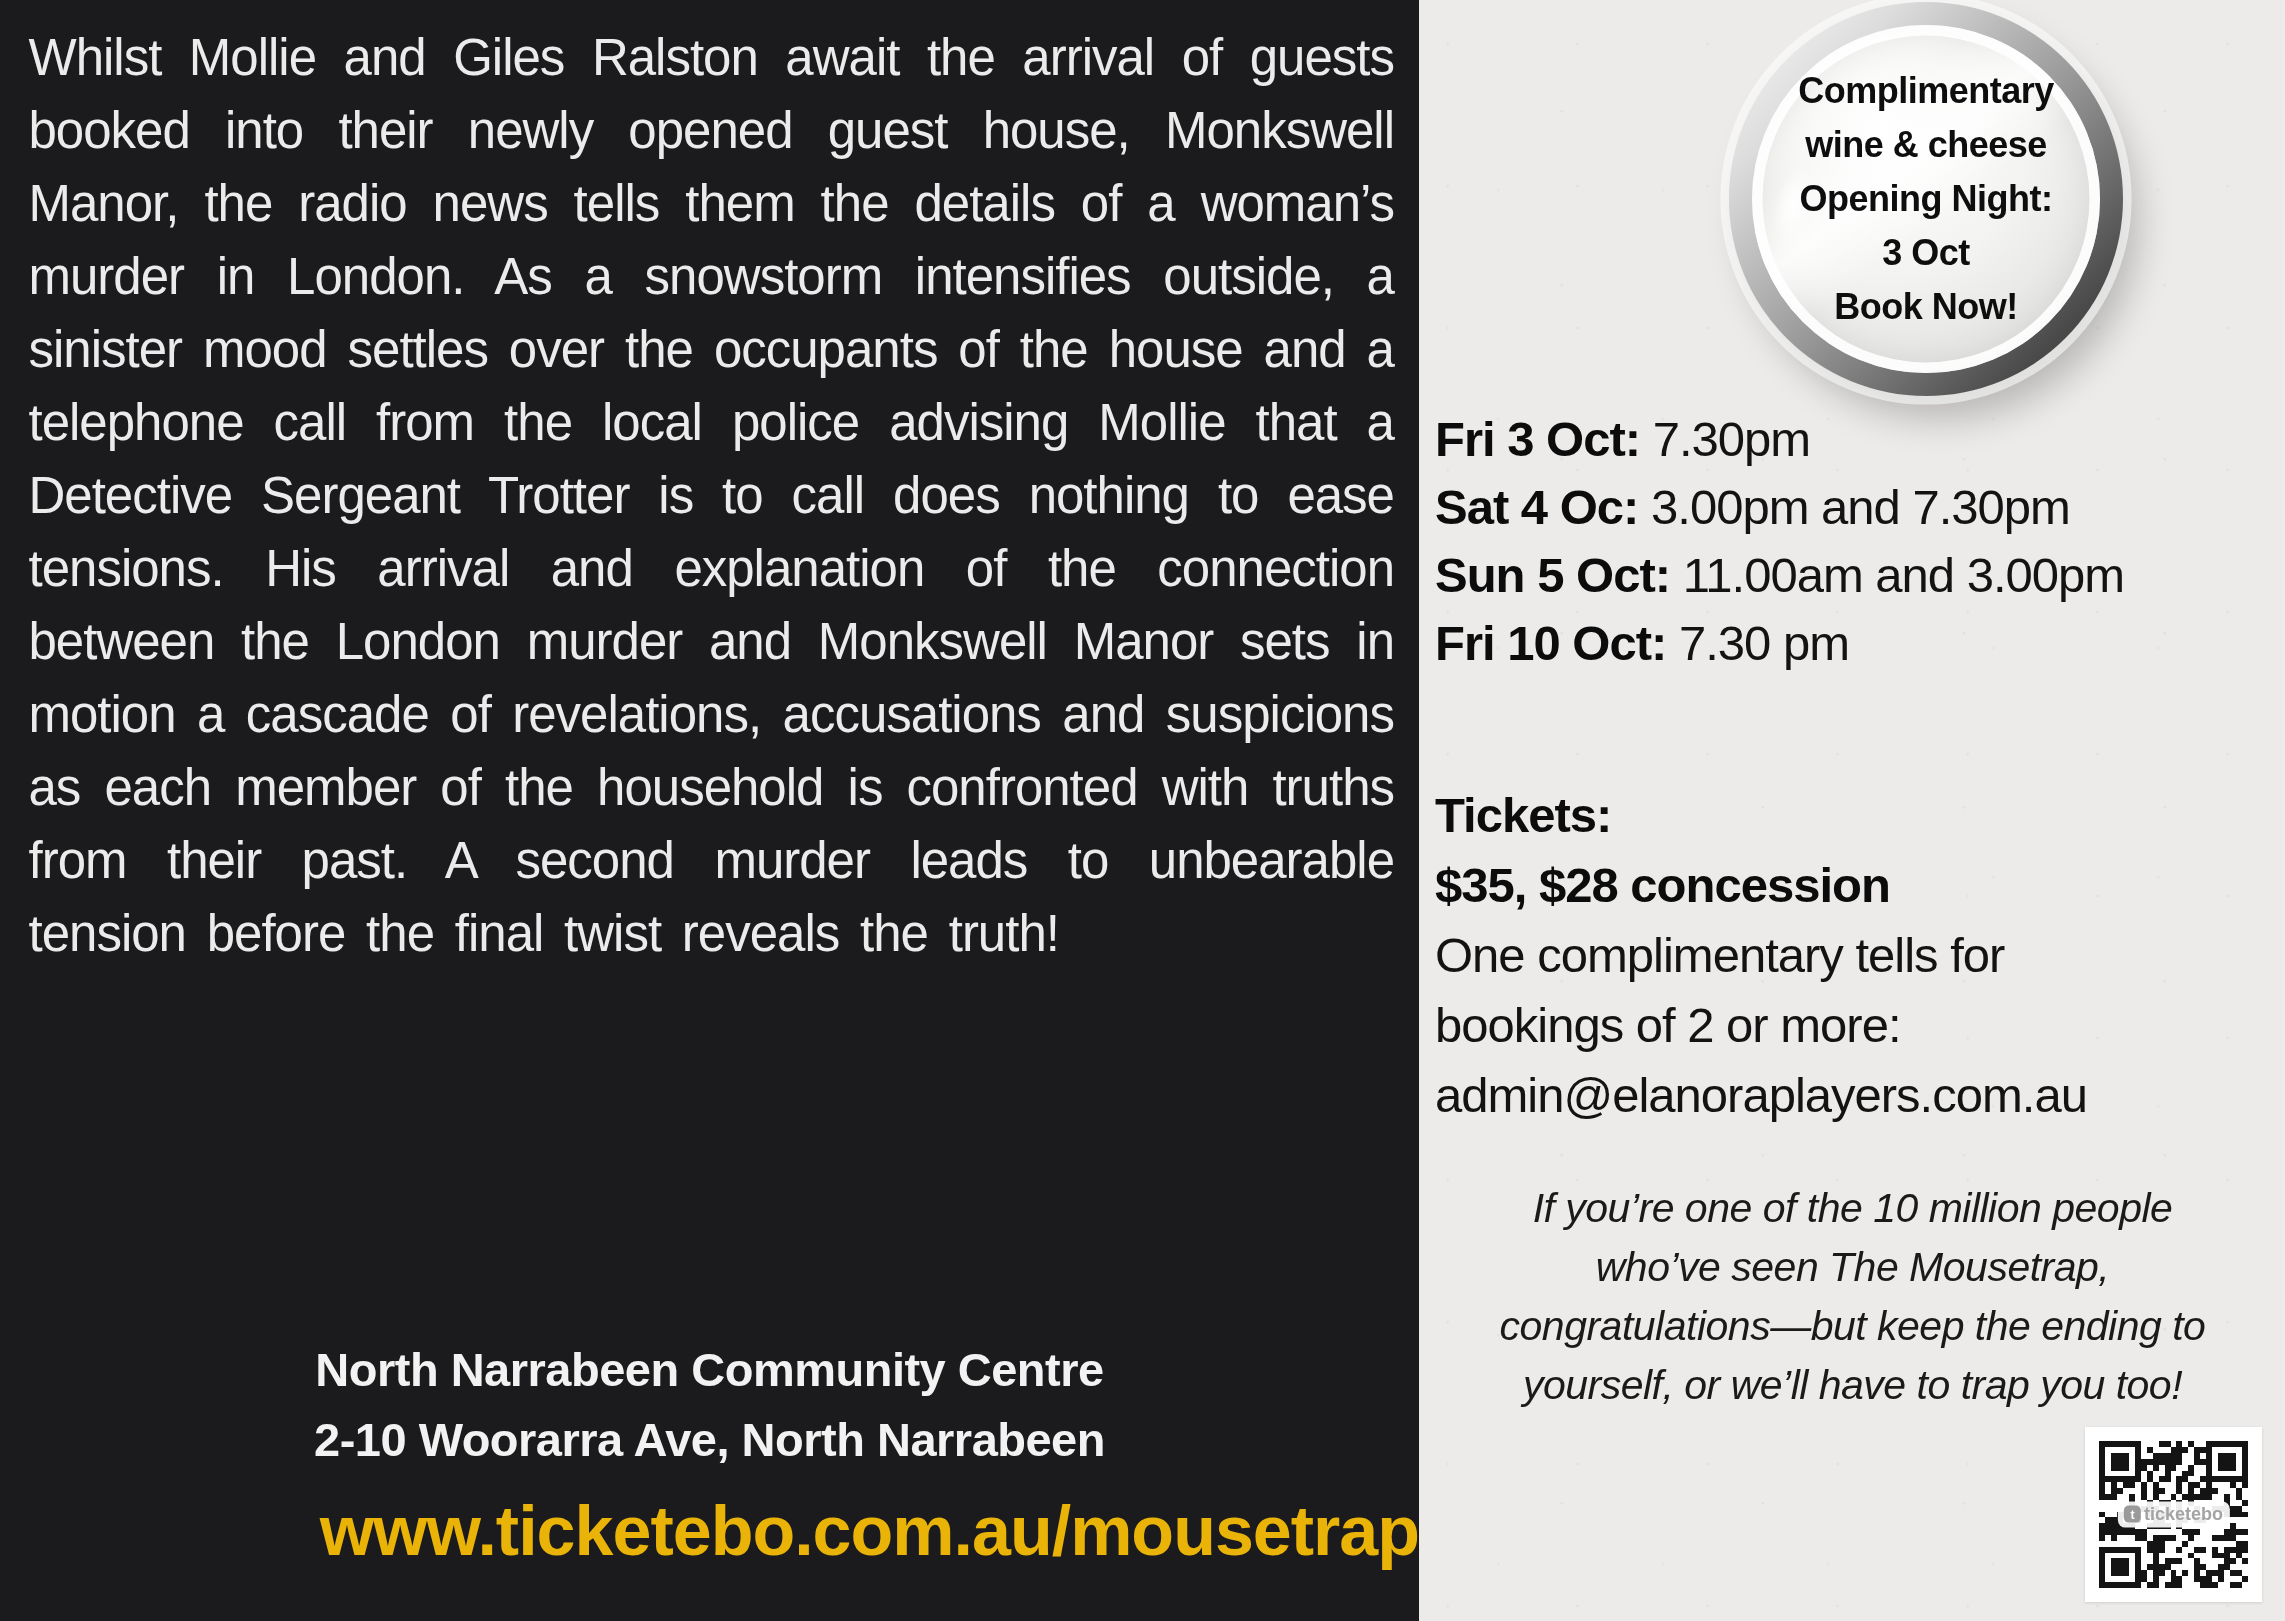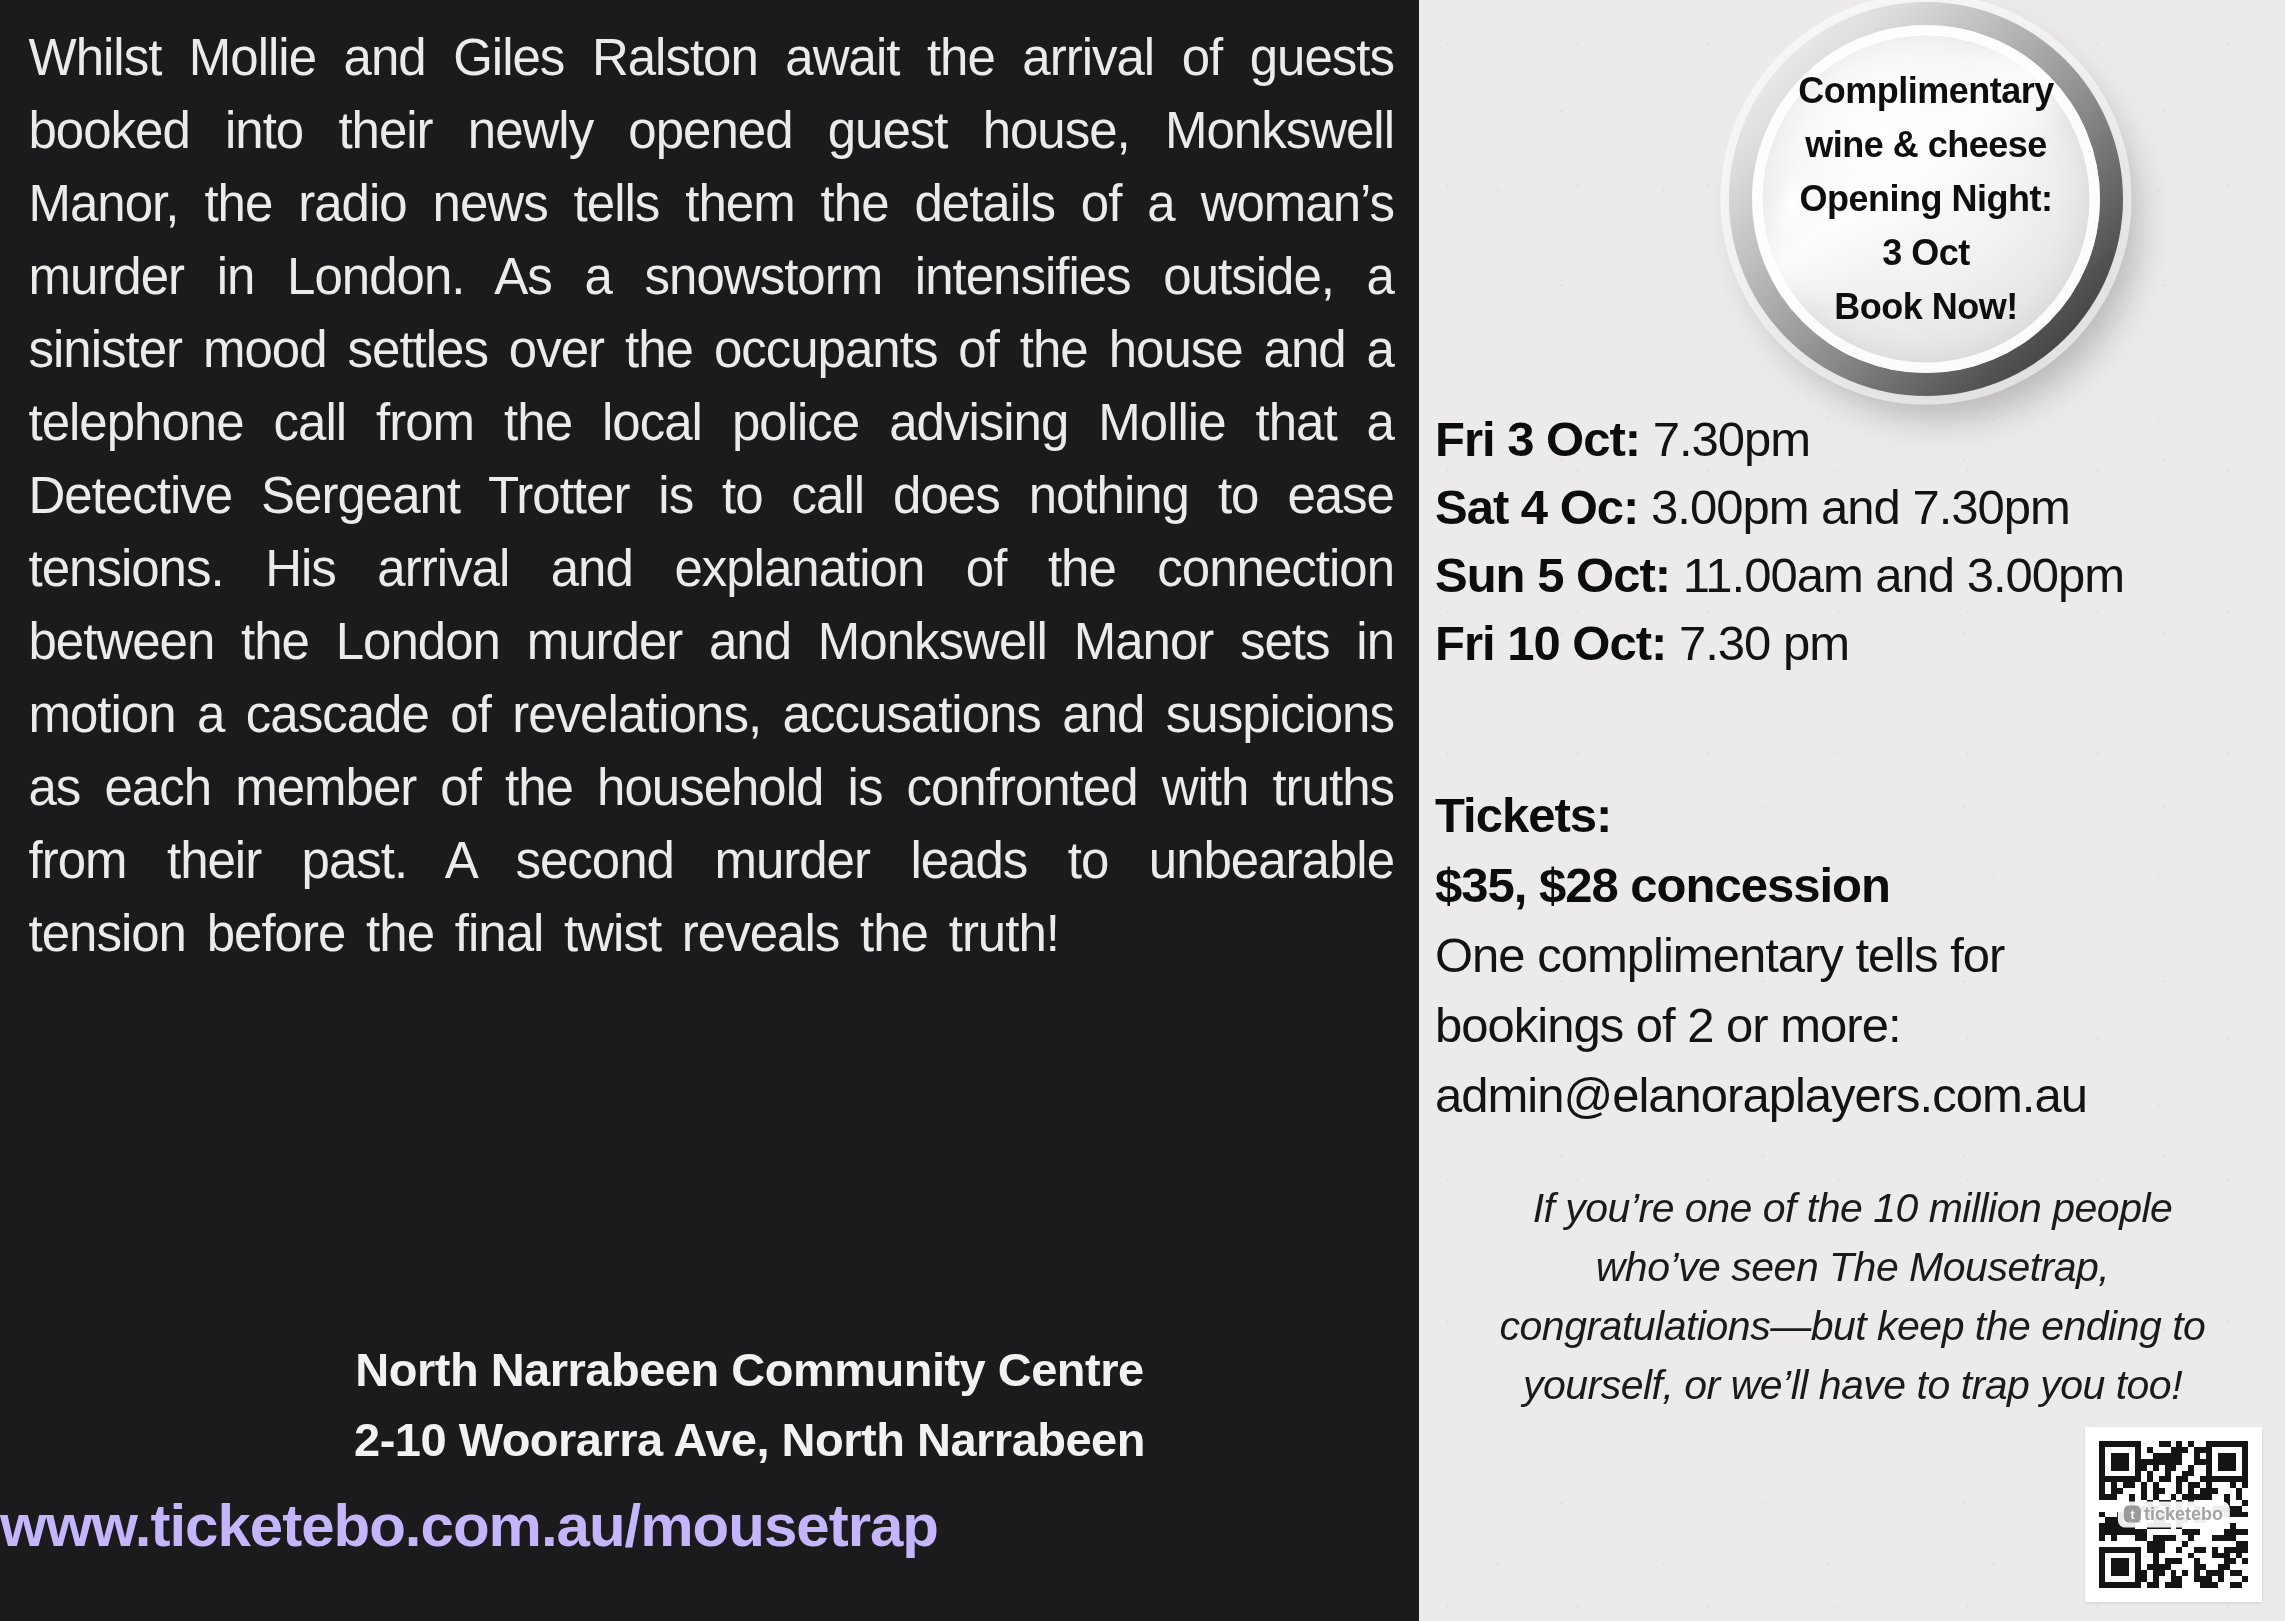--- a/index.html
+++ b/index.html
@@ -15,25 +15,24 @@
   }
   .synopsis{
     position:absolute;top:1.9px;left:28.5px;right:25px;
     font-size:51px;line-height:73px;text-align:justify;
     letter-spacing:-1px;word-spacing:7.6px;color:#ebebeb;margin-top:19px;
   }
   .venue-block{
     position:absolute;top:1335px;left:0;width:100%;text-align:center;
     font-weight:700;font-size:47px;line-height:70px;color:#f2f2f2;
     letter-spacing:-0.5px;
-    padding-left:40px;
   }
   .booking-url{
-    position:absolute;top:1491px;left:0;width:100%;text-align:left;
-    font-weight:700;font-size:60px;letter-spacing:-1px;color:#c4b5fd;
+    position:absolute;top:1491px;left:0;width:100%;text-align:right;
+    font-weight:700;font-size:70px;letter-spacing:-1px;color:#eab308;
   }
   
   .right-panel{
     position:relative;flex:1 1 auto;height:100%;
     background-color:#ecebe9;color:#121212;
     background-image:
       radial-gradient(circle at 22% 31%, rgba(0,0,0,.035) 1.1px, transparent 1.9px),
       radial-gradient(circle at 71% 64%, rgba(0,0,0,.045) 1px, transparent 1.7px),
       radial-gradient(circle at 48% 83%, rgba(0,0,0,.03) 1px, transparent 1.9px);
     background-size:130px 142px,201px 174px,165px 229px;

